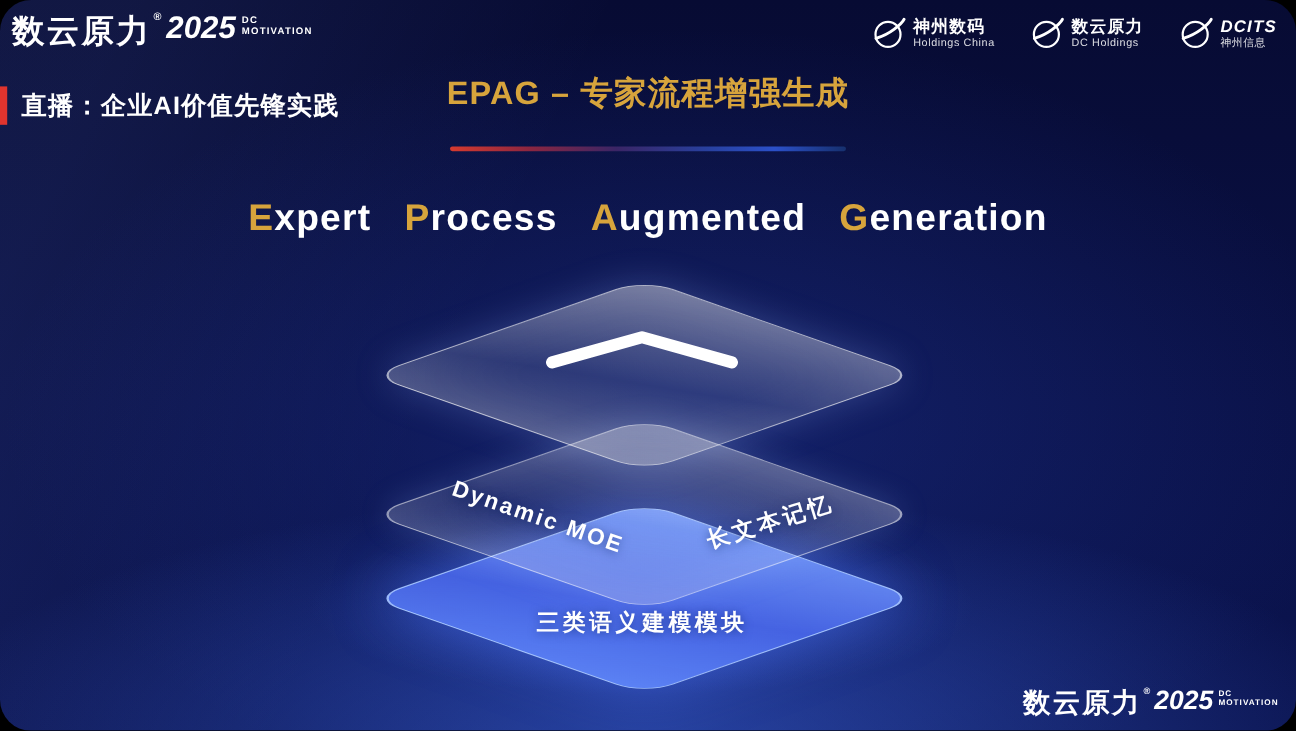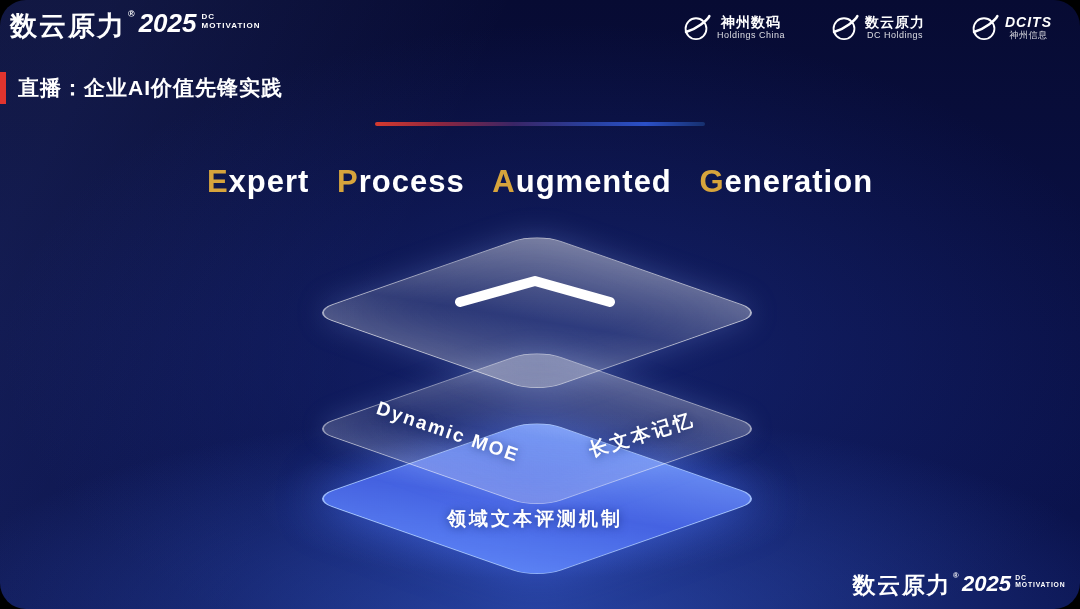--- a/index.html
+++ b/index.html
@@ -40,21 +40,21 @@
     background:linear-gradient(90deg,#d63a2e 0%,#8c2640 20%,#3a2566 42%,#28409e 65%,#2b50c8 82%,#16306e 100%);
   }
   .en-title{
     position:absolute;top:152px;left:50%;transform:translateX(-50%);
     font-size:31px;font-weight:700;letter-spacing:1px;white-space:nowrap;
   }
   .en-title .word{display:inline-block;margin:12px 9px;}
   .en-title .cap{color:#d7a43c;}
 
   
-  .logos{position:absolute;top:12px;right:28px;display:flex;gap:44px;align-items:center;text-align:center;}
+  .logos{position:absolute;top:12px;right:16px;display:flex;gap:28px;align-items:center;}
   .logo{display:flex;align-items:center;gap:6px;}
   .logo-text{display:flex;flex-direction:column;line-height:1.15;}
   .logo-line1{font-size:14px;font-weight:800;letter-spacing:1px;}
   .logo-line2{font-size:9px;color:rgba(255,255,255,0.85);letter-spacing:0.5px;}
   .logo-icon{flex:0 0 auto;}
 
   
   .stack-glow{
     position:absolute;left:535px;top:505px;width:560px;height:150px;
     transform:translate(-50%,-50%);
@@ -105,20 +105,21 @@
     <span class="brand-reg">®</span>
     <span class="brand-year">2025</span>
     <span class="brand-dc">
       <span>DC</span>
       <span>MOTIVATION</span>
     </span>
   </div>
 
   <div class="live-label">直播：企业AI价值先锋实践</div>
 
+  <div class="epag-title">EPAG – 专家流程增强生成</div>
 
   <div class="divider"></div>
 
   <div class="en-title">
     <span class="word"><span class="cap">E</span><span>xpert</span></span>
     <span class="word"><span class="cap">P</span><span>rocess</span></span>
     <span class="word"><span class="cap">A</span><span>ugmented</span></span>
     <span class="word"><span class="cap">G</span><span>eneration</span></span>
   </div>
 
@@ -174,21 +175,21 @@
         <div class="diamond glass"></div>
       </div>
   </div>
 
   <svg class="chevron" width="170" height="38" viewBox="0 0 170 38">
     <polyline points="10,30 85,9 160,30" fill="none" stroke="#ffffff" stroke-width="10" stroke-linecap="round" stroke-linejoin="round"></polyline>
   </svg>
 
   <div class="layer-label label-dmoe">Dynamic MOE</div>
   <div class="layer-label label-memory">长文本记忆</div>
-  <div class="layer-label label-bottom">领域文本评测机制</div>
+  <div class="layer-label label-bottom">三类语义建模模块</div>
 
   <div class="brand brand-bottom">
     <span class="brand-name">数云原力</span>
     <span class="brand-reg">®</span>
     <span class="brand-year">2025</span>
     <span class="brand-dc">
       <span>DC</span>
       <span>MOTIVATION</span>
     </span>
   </div>

